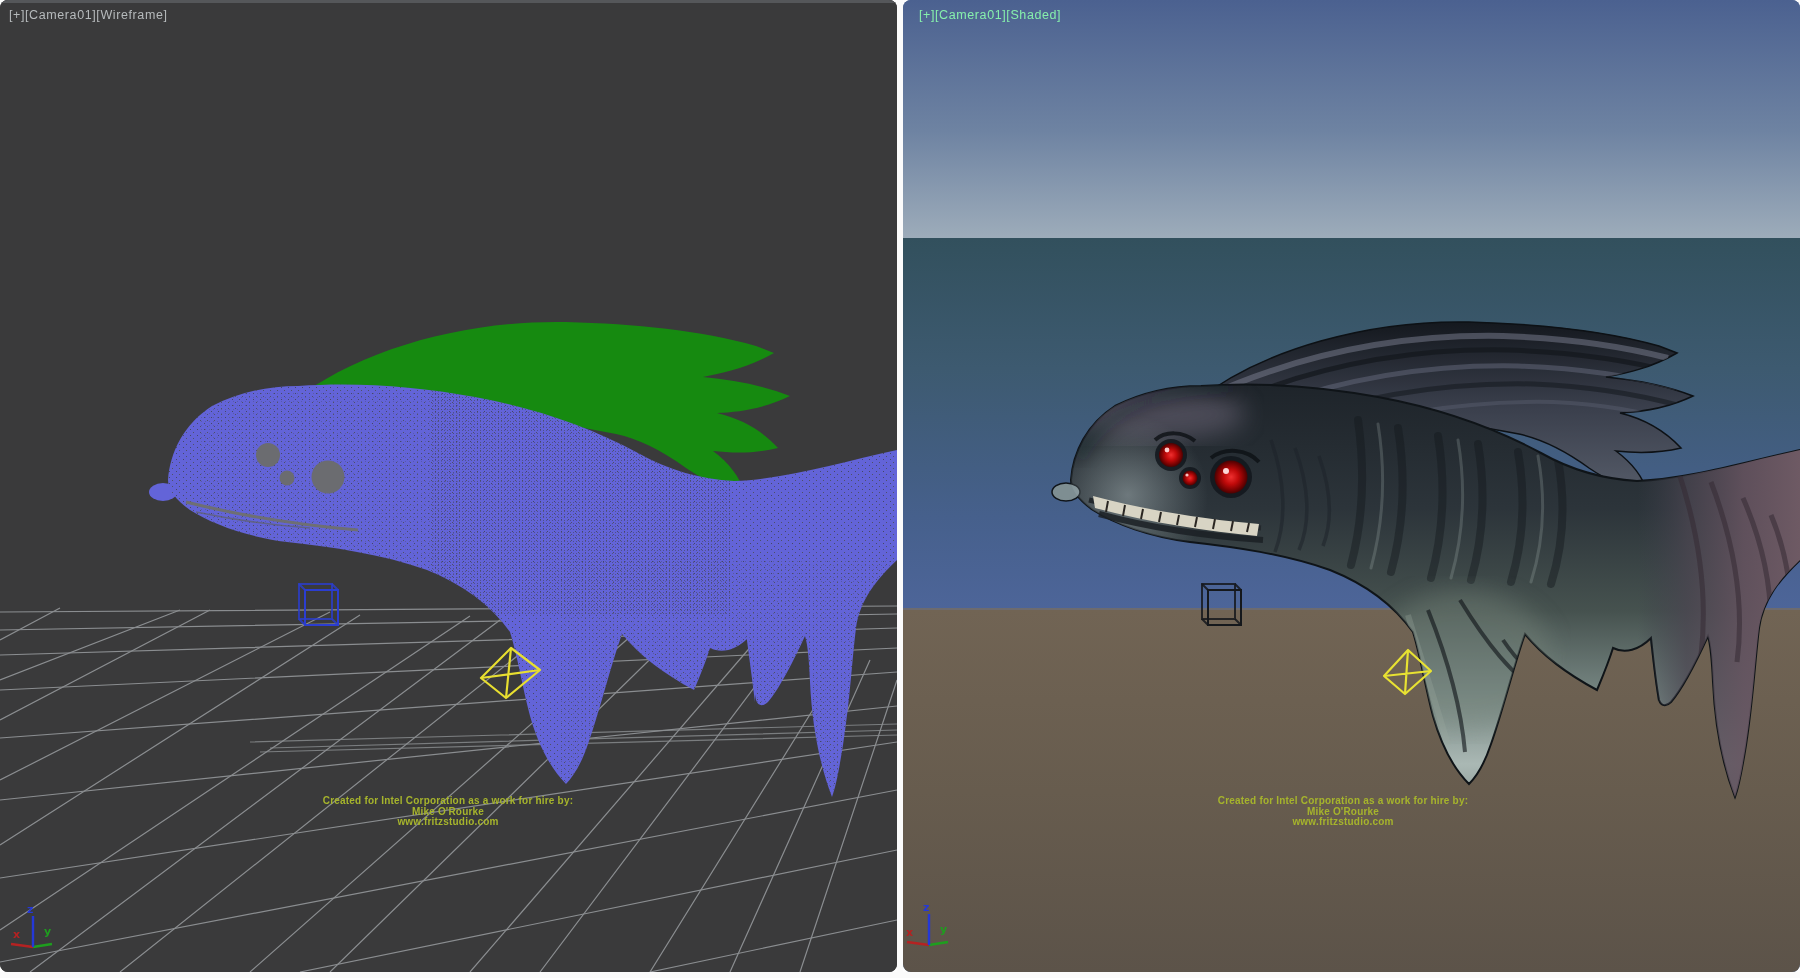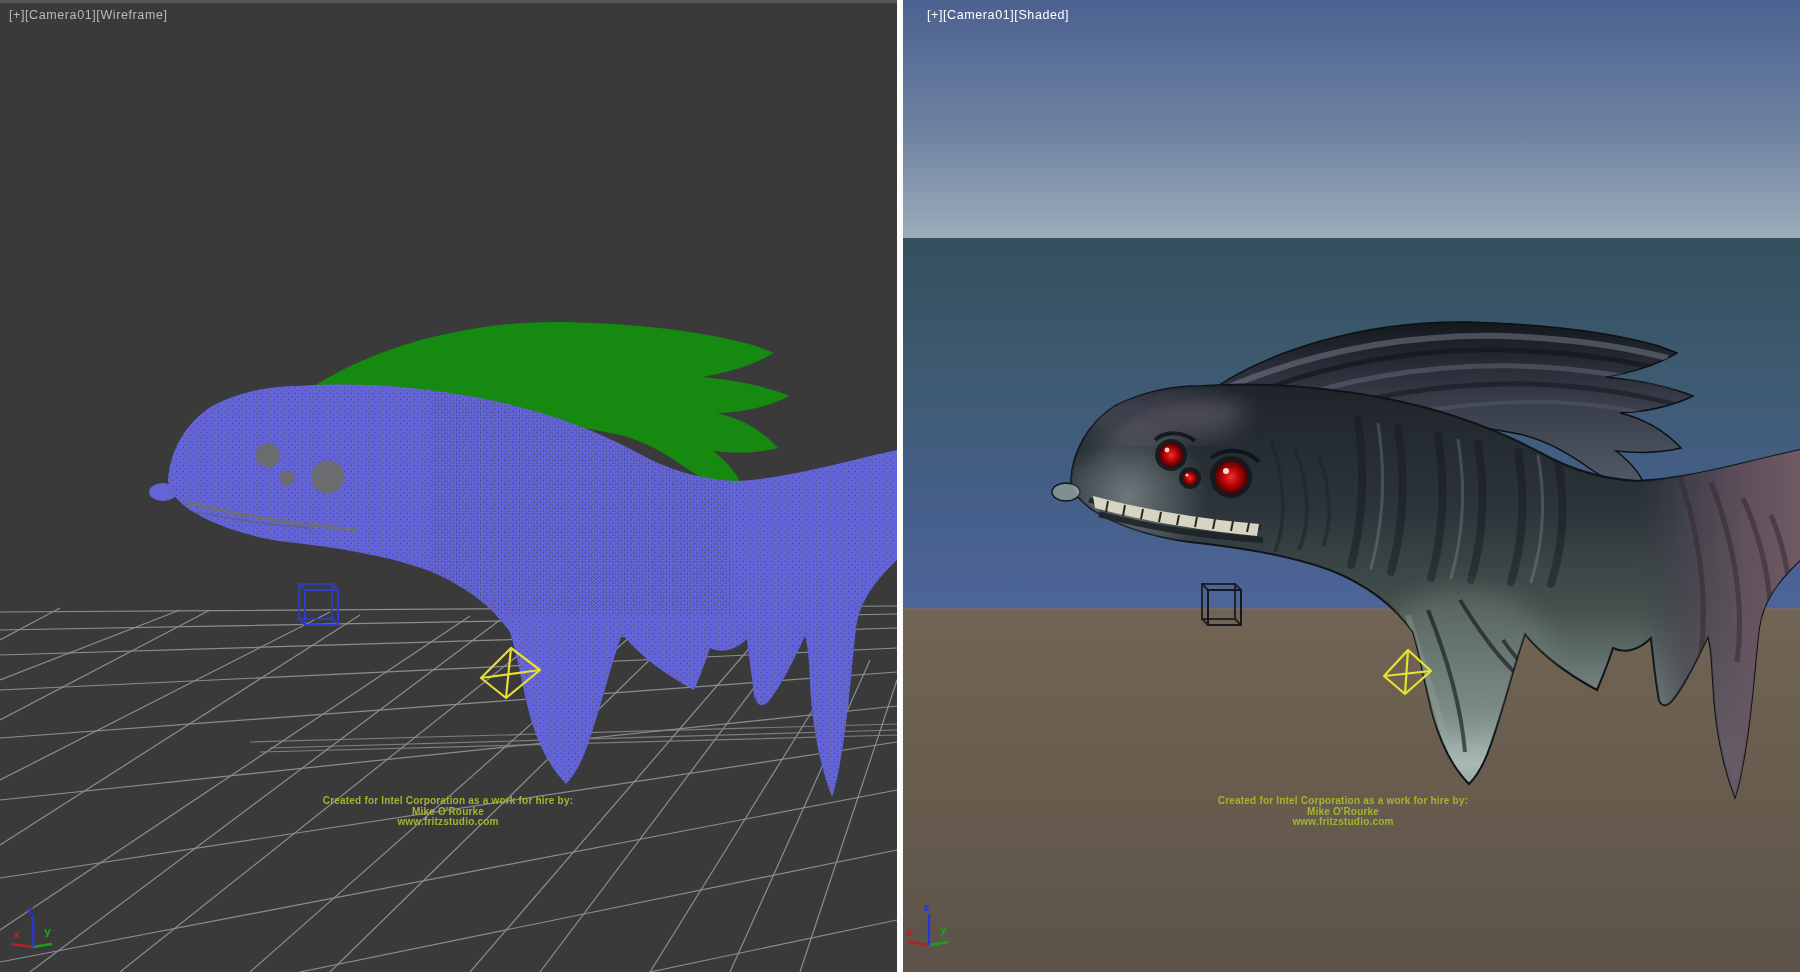--- a/index.html
+++ b/index.html
@@ -1,25 +1,25 @@
 <!DOCTYPE html>
 <html><head>
 <meta charset="utf-8">
 <style>
   html,body{margin:0;padding:0;background:#ffffff;}
   .stage{position:relative;width:1800px;height:978px;background:#fdfdfd;overflow:hidden;
          font-family:"Liberation Sans",sans-serif;}
-  .viewport{position:absolute;top:0;height:972px;overflow:hidden;}
+  .viewport{position:absolute;top:0;height:972px;overflow:hidden;border-radius:8px;}
   .viewport-left{left:0;width:897px;background:#3a3a3b;}
   .viewport-right{left:903px;width:897px;background:#46608c;}
   .divider{position:absolute;left:897px;top:0;width:6px;height:978px;background:#fbfbfb;cursor:col-resize;}
   .bottom-strip{position:absolute;left:0;top:972px;width:1800px;height:6px;background:#fbfbfb;}
   .vp-label{position:absolute;top:8px;font-size:12.5px;letter-spacing:.6px;cursor:pointer;user-select:none;}
   .vp-label.wire{left:9px;color:#b6babc;}
-  .vp-label.shaded{left:24px;color:#ffffff;}
+  .vp-label.shaded{left:0;color:#86efac;padding-left:16px;}
   .scene{position:absolute;left:0;top:0;}
   .attribution{position:absolute;width:340px;font-size:10px;font-weight:bold;line-height:10.5px;
                color:#a6b42c;letter-spacing:.2px;text-align:center;}
   .attr-left{left:278px;top:796px;}
   .attr-right{left:270px;top:796px;}
   .gizmo{position:absolute;}
   .gizmo text{font-size:11px;font-weight:bold;font-family:"DejaVu Sans",sans-serif;}
 </style>
 </head>
 <body>

